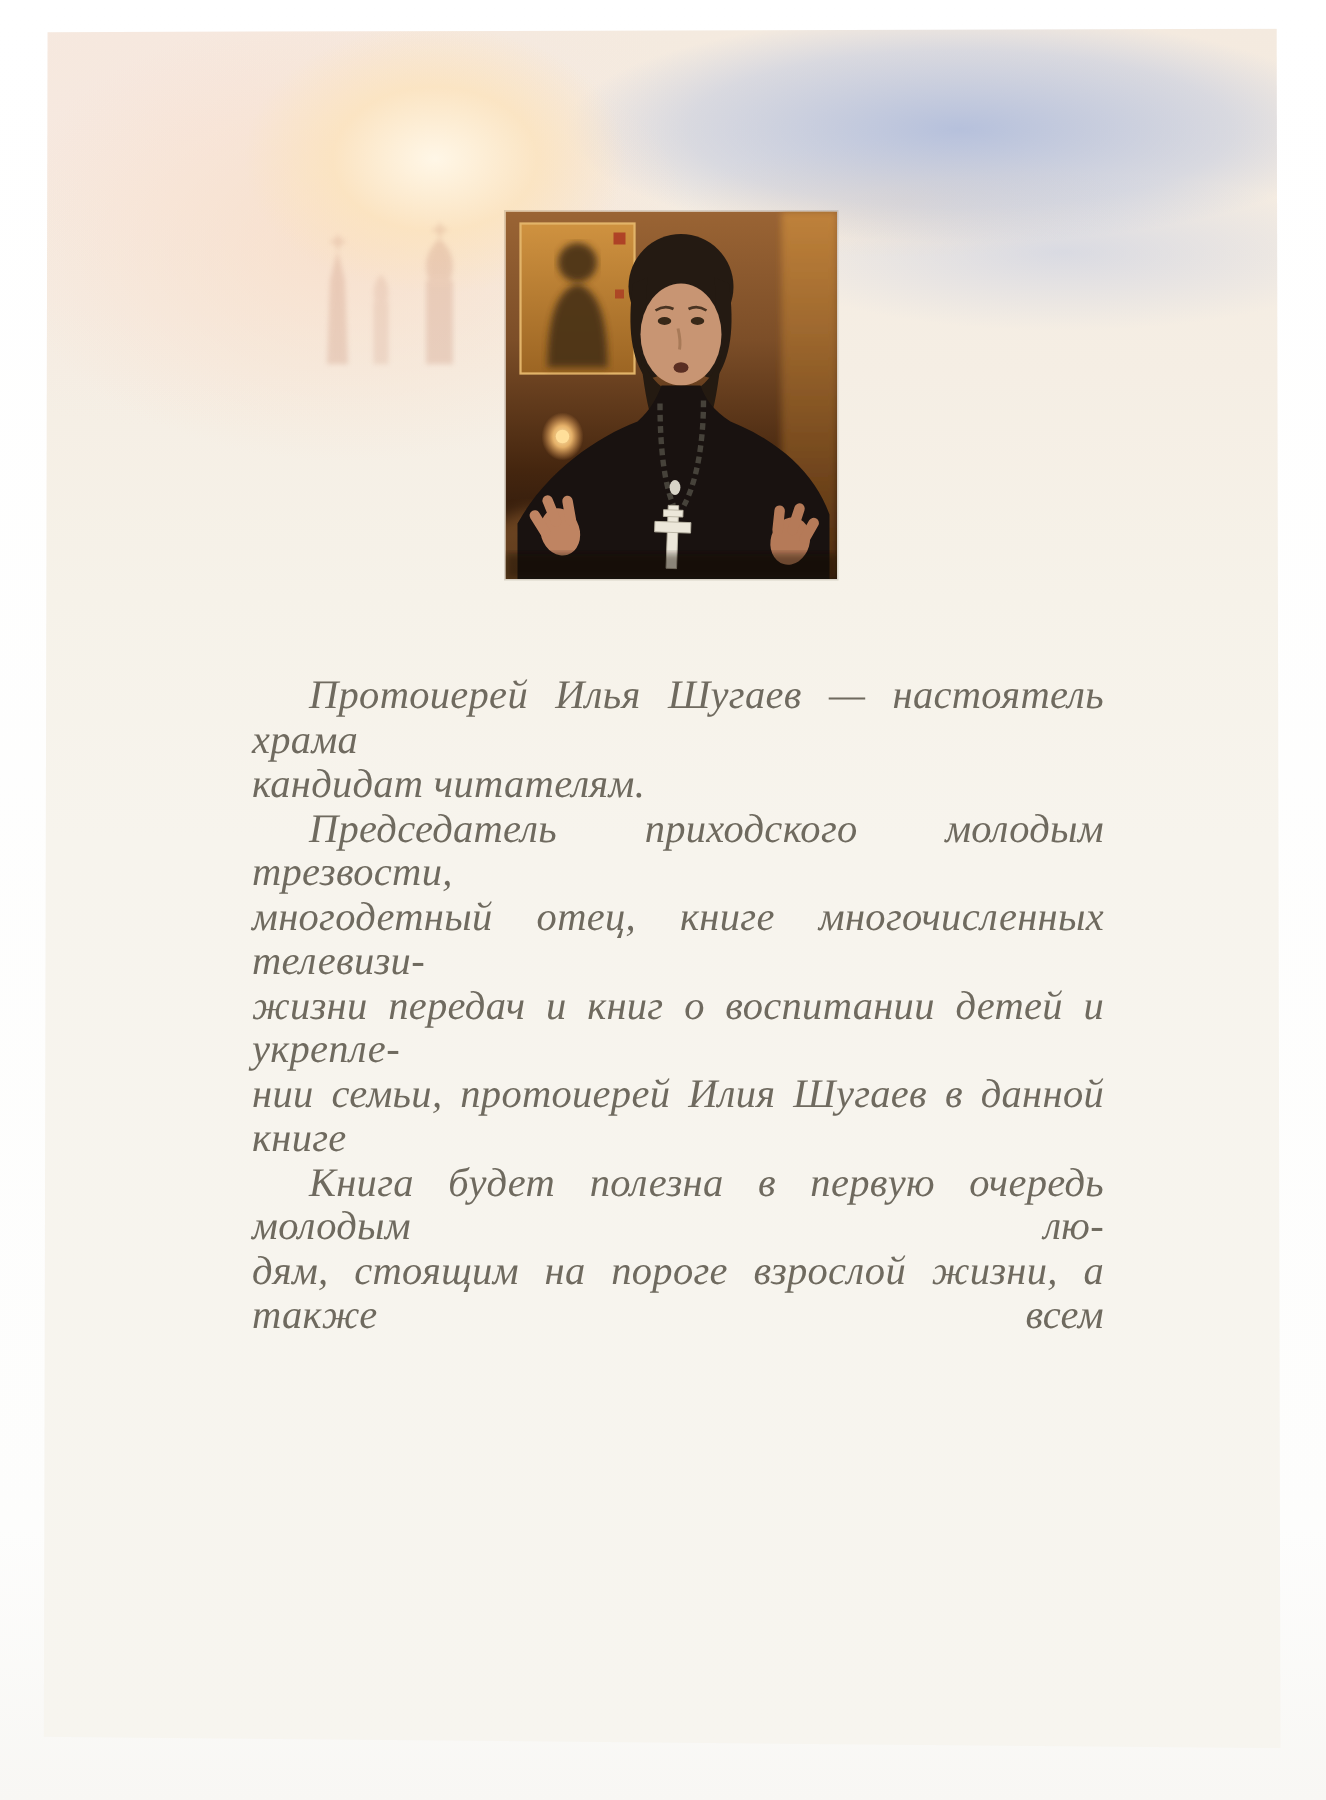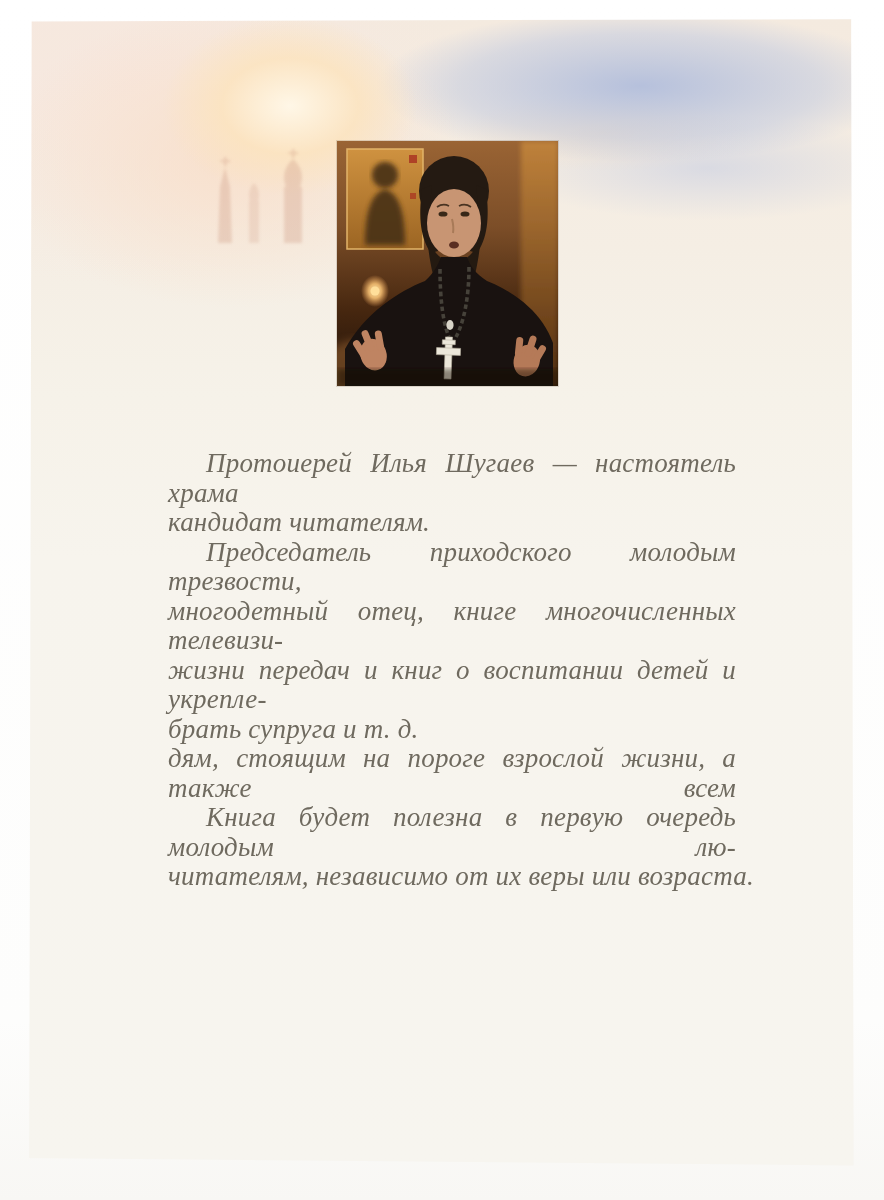--- a/index.html
+++ b/index.html
@@ -154,23 +154,22 @@
 
     <div class="annotation">
       <div>
         <div class="ln j ind">Протоиерей Илья Шугаев — настоятель храма</div>
         <div class="ln">кандидат читателям.</div>
       </div>
       <div>
         <div class="ln j ind">Председатель приходского молодым трезвости,</div>
         <div class="ln j">многодетный отец, книге многочисленных телевизи-</div>
         <div class="ln j">жизни передач и книг о воспитании детей и укрепле-</div>
-        <div class="ln">брать супруга и т. д.</div>
+        <div class="ln j">нии семьи, протоиерей Илия Шугаев в данной книге</div>
       </div>
       <div>
+        <div class="ln j ind">Книга будет полезна в первую очередь молодым лю-</div>
         <div class="ln j">дям, стоящим на пороге взрослой жизни, а также всем</div>
-        <div class="ln j ind">Книга будет полезна в первую очередь молодым лю-</div>
-        <div class="ln">читателям, независимо от их веры или возраста.</div>
       </div>
     </div>
 
   </div>
 </div>
 
 </body></html>

